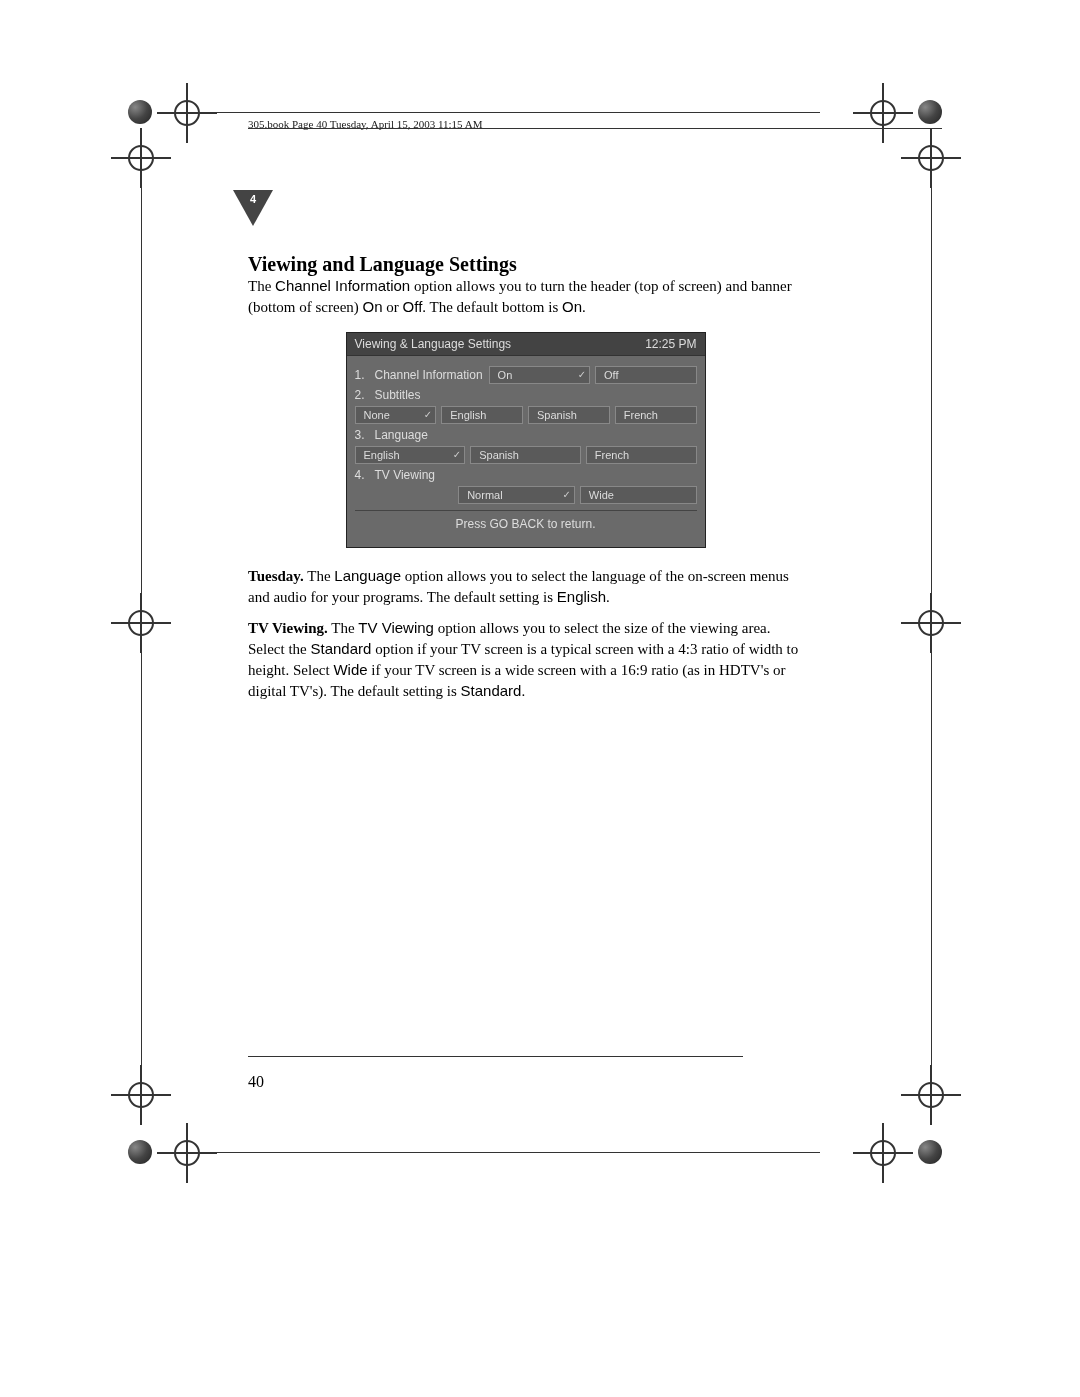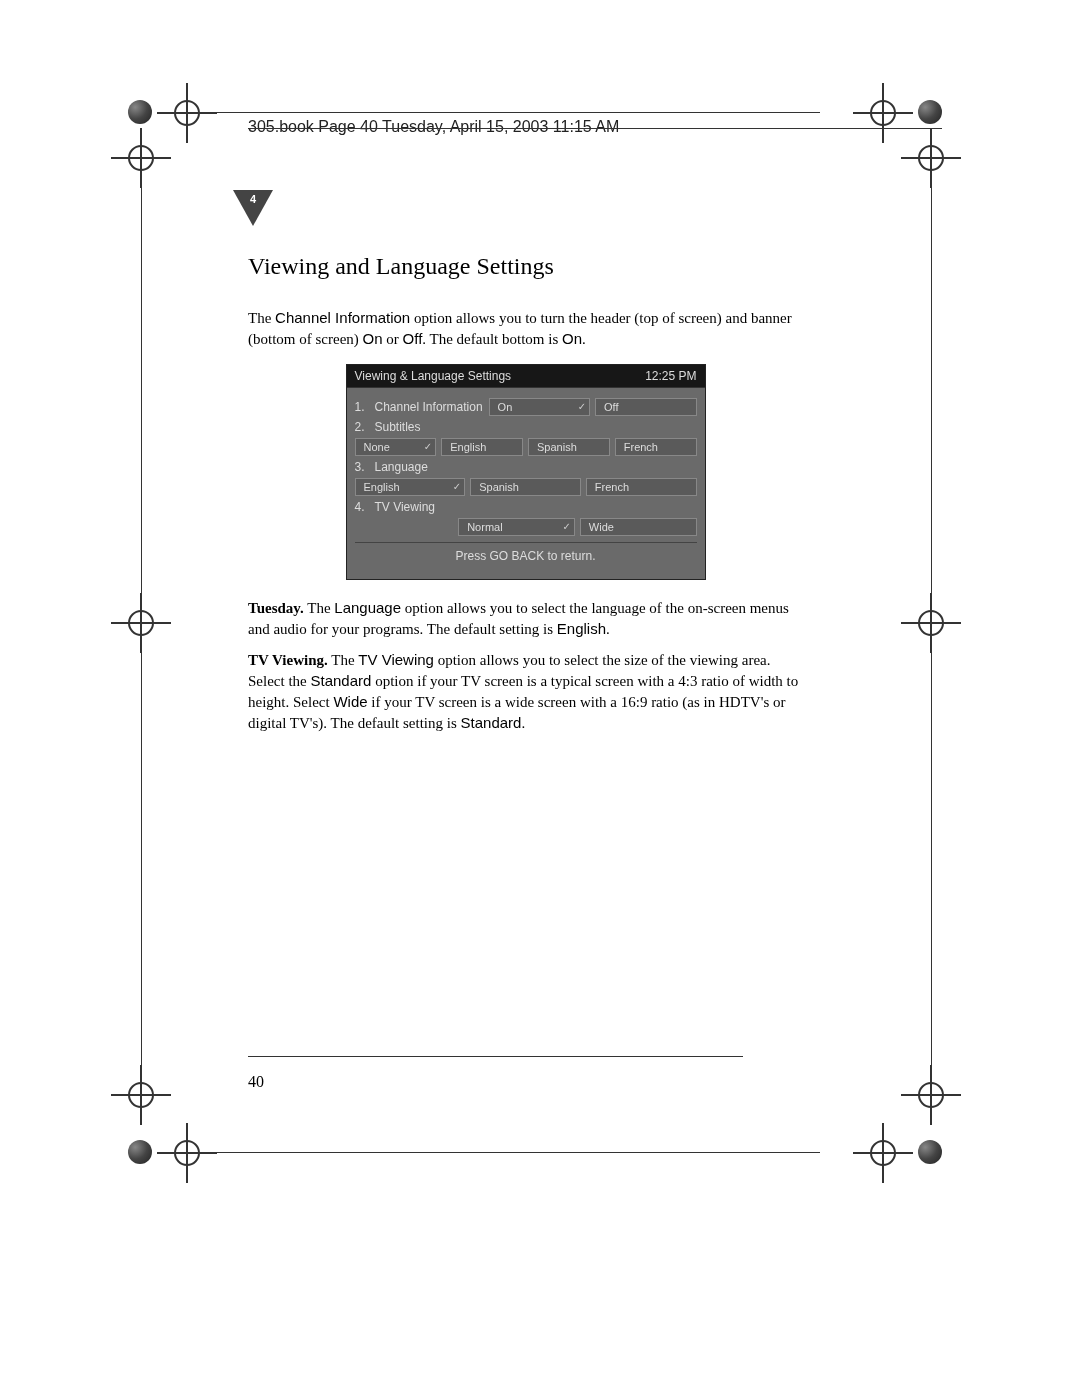--- a/index.html
+++ b/index.html
@@ -4,31 +4,31 @@
 <style>
 *{margin:0;padding:0;box-sizing:border-box}
 body{width:1080px;height:1397px;background:#fff;font-family:'Times New Roman',serif;position:relative;color:#000}
 .line-h{position:absolute;height:1px;background:#333}
 .line-v{position:absolute;width:1px;background:#333}
 .sphere{position:absolute;width:24px;height:24px;border-radius:50%;background:radial-gradient(circle at 30% 30%,#888,#444,#222)}
 .reg-mark{position:absolute;width:26px;height:26px;border:2px solid #333;border-radius:50%}
 .reg-mark::before,.reg-mark::after{content:'';position:absolute;background:#333}
 .reg-mark::before{width:60px;height:2px;top:50%;left:50%;transform:translate(-50%,-50%)}
 .reg-mark::after{width:2px;height:60px;top:50%;left:50%;transform:translate(-50%,-50%)}
-.header-line{position:absolute;left:248px;top:118px;font-size:16px;font-family:Liberation Sans, sans-serif;color:#222}
+.header-line{position:absolute;left:248px;top:118px;font-size:11px;font-family:Liberation Serif, serif;color:#222}
 .line-top2{position:absolute;left:248px;top:128px;right:138px;height:1px;background:#333}
 .chapter-diamond{position:absolute;left:233px;top:190px;width:36px;height:36px}
 .chapter-diamond .tri-down{width:0;height:0;border-left:20px solid transparent;border-right:20px solid transparent;border-top:36px solid #444;position:absolute}
 .chapter-diamond .num{position:absolute;width:40px;text-align:center;top:3px;color:#fff;font-size:11px;font-family:Arial,sans-serif;font-weight:bold}
 .content{position:absolute;left:248px;top:253px;width:555px}
-h2.section{font-size:24px;font-weight:normal;margin-bottom:28px}
+h2.section{font-size:20px;font-weight:bold;margin-bottom:0}
 p.body{font-size:15px;line-height:1.33;margin-bottom:10px}
 .sans{font-family:Arial,sans-serif}
 .screenshot-box{width:360px;margin:14px auto 18px;background:#6a6a6a;border:1px solid #222;filter:grayscale(1)}
-.ss-header{display:flex;justify-content:space-between;padding:4px 8px;background:#0f172a;color:#ddd;font-size:12px;font-family:Arial,sans-serif;border-bottom:1px solid #333}
+.ss-header{display:flex;justify-content:space-between;padding:4px 8px;background:#14532d;color:#ddd;font-size:12px;font-family:Arial,sans-serif;border-bottom:1px solid #333}
 .ss-body{padding:6px 8px 10px;color:#ddd;font-family:Arial,sans-serif;font-size:12px}
 .ss-row{display:flex;align-items:center;gap:6px;margin:4px 0}
 .ss-num{width:14px}
 .ss-label{flex:0 0 auto}
 .ss-opts{display:flex;gap:5px;flex:1}
 .ss-opt{border:1px solid #888;background:#5a5a5a;padding:2px 8px;position:relative;font-size:11px}
 .ss-opt.sel .chk{position:absolute;right:3px;top:2px;font-size:10px;color:#ccc}
 .ss-footer{text-align:center;padding:6px 0;border-top:1px solid #444;margin-top:6px;font-size:12px}
 .sub-opts{margin-left:0}
 .bottom-line{position:absolute;left:248px;width:495px;height:1px;background:#333;top:1056px}

